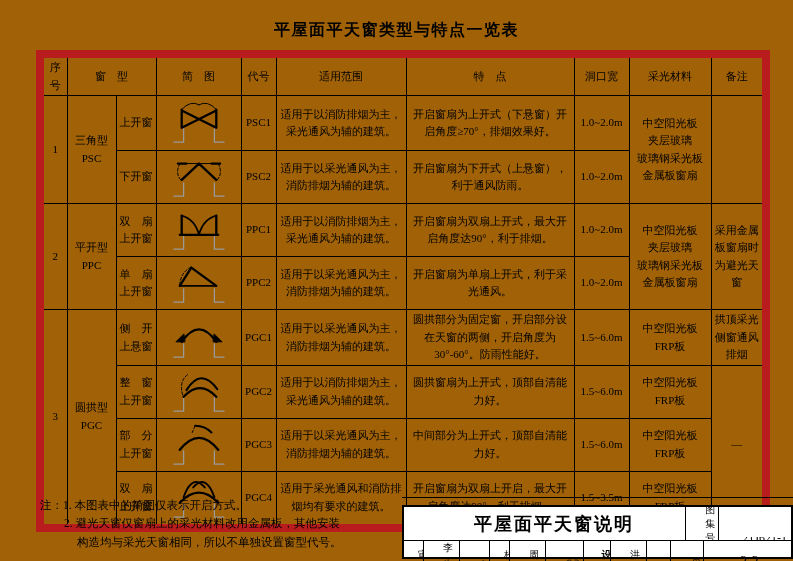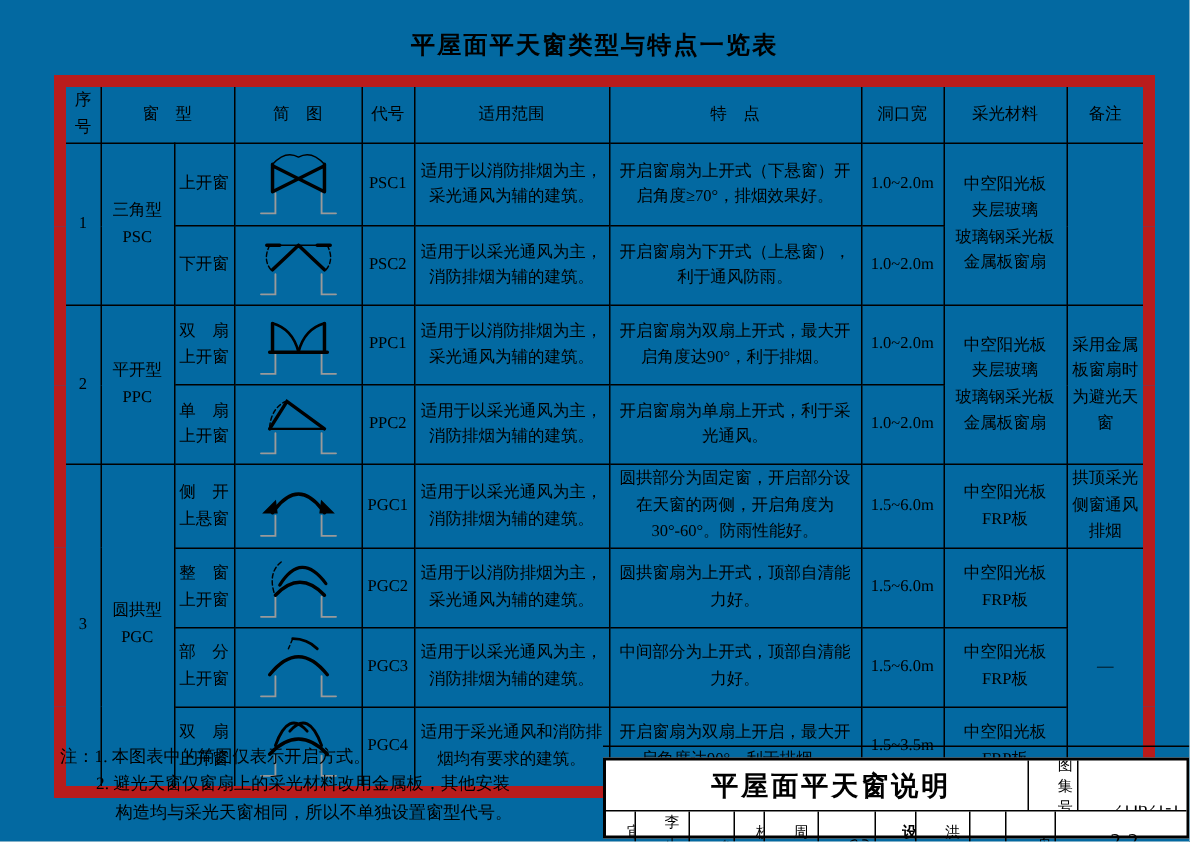--- a/index.html
+++ b/index.html
@@ -1,17 +1,17 @@
 <!DOCTYPE html>
 <html><head>
 <meta charset="utf-8">
 <style>
   html,body{margin:0;padding:0;background:#e8e8e8;}
   .page{
-    position:relative;width:793px;height:561px;background:#0369a1;
+    position:relative;width:793px;height:561px;background:#a16207;
     font-family:"Liberation Serif","DejaVu Serif",serif;color:#000;overflow:hidden;
   }
   .doc-title{
     position:absolute;top:20px;left:0;width:793px;text-align:center;
     font-size:16px;font-weight:bold;letter-spacing:1.5px;
   }
   table.main{
     position:absolute;left:36px;top:50px;
     border-collapse:collapse;table-layout:fixed;
     border:8px solid #b91c1c;

